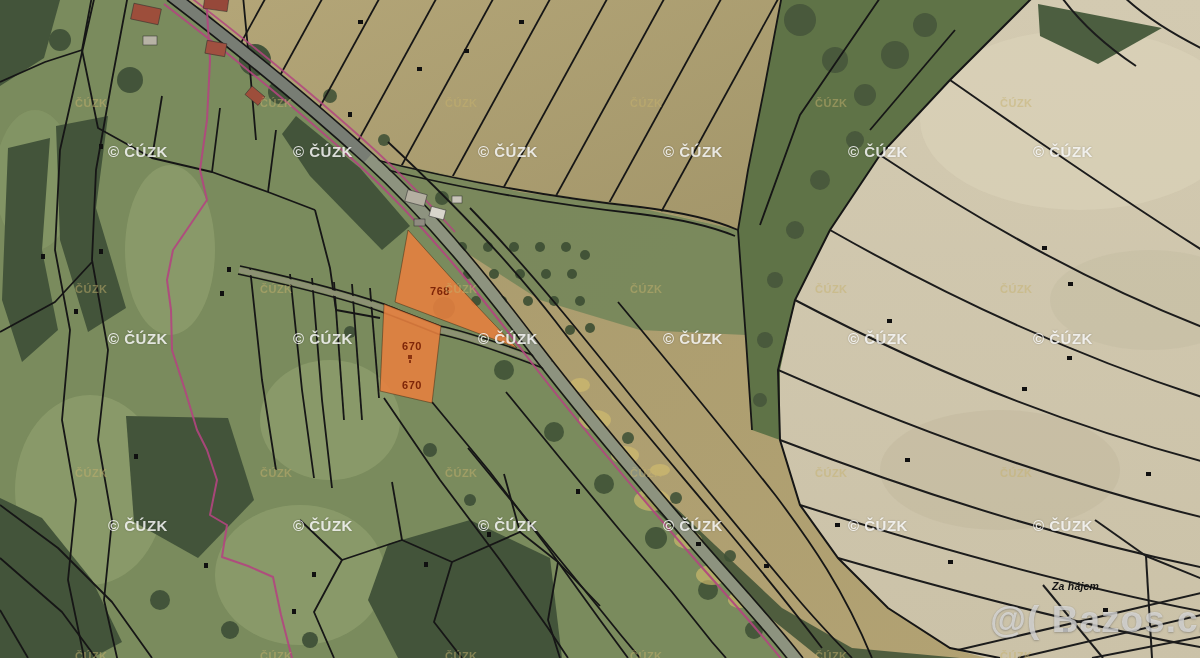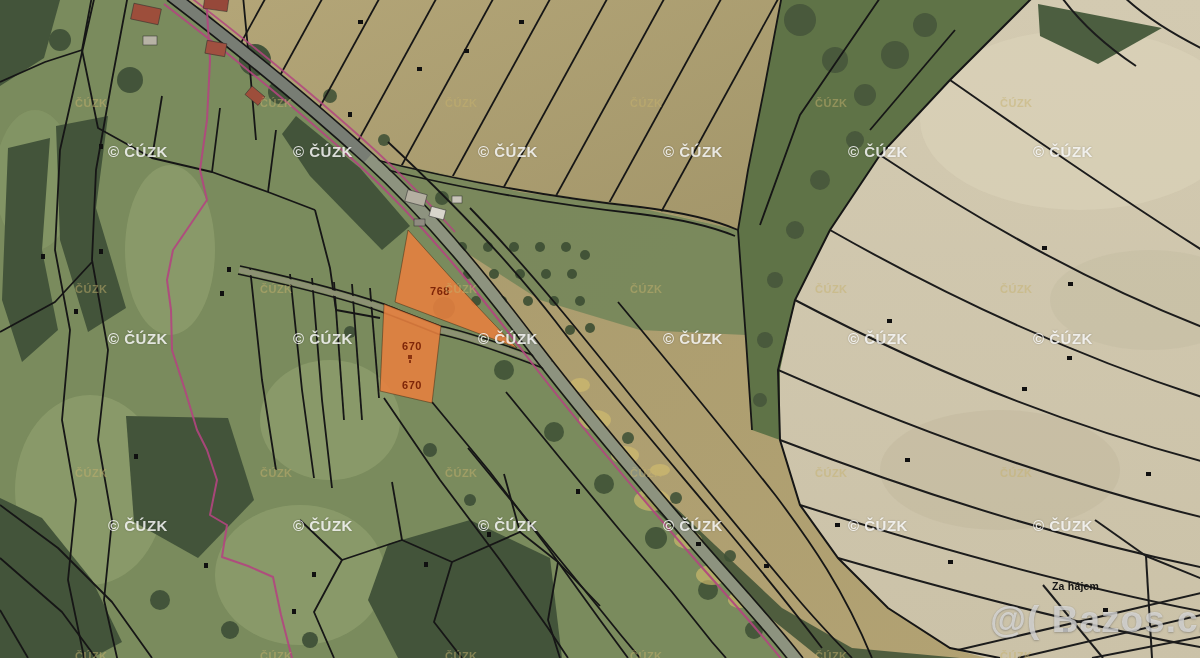--- a/index.html
+++ b/index.html
@@ -9,21 +9,21 @@
   .overlay{position:absolute;left:0;top:0;width:1200px;height:658px;pointer-events:none;}
   .wm-white{position:absolute;font-size:15px;font-weight:bold;white-space:nowrap;
             color:var(--watermark-white,rgba(255,255,255,.82));
             text-shadow:0 0 2px rgba(0,0,0,.25);letter-spacing:.5px;}
   .wm-tan{position:absolute;font-size:11px;font-weight:bold;white-space:nowrap;
           color:var(--watermark-tan,rgba(198,178,110,.5));letter-spacing:.5px;}
   .parcel-num{position:absolute;transform:translate(-50%,-50%);
               font-size:11px;font-weight:bold;letter-spacing:.5px;
               color:var(--parcel-number-text,#7e2508);}
   .place-label{position:absolute;font-size:10.5px;font-weight:bold;color:#141414;
-               letter-spacing:.2px;white-space:nowrap;}
+               letter-spacing:.2px;white-space:nowrap;font-style:italic;}
   .bazos{position:absolute;left:990px;top:599px;font-size:37px;font-weight:bold;
          white-space:nowrap;color:var(--bazos-watermark,rgba(255,255,255,.6));
          text-shadow:0 1px 2px rgba(80,80,80,.35),0 0 1px rgba(90,90,90,.45);
          letter-spacing:1px;}
 </style>
 </head>
 <body>
 
 <div id="screen">
 

